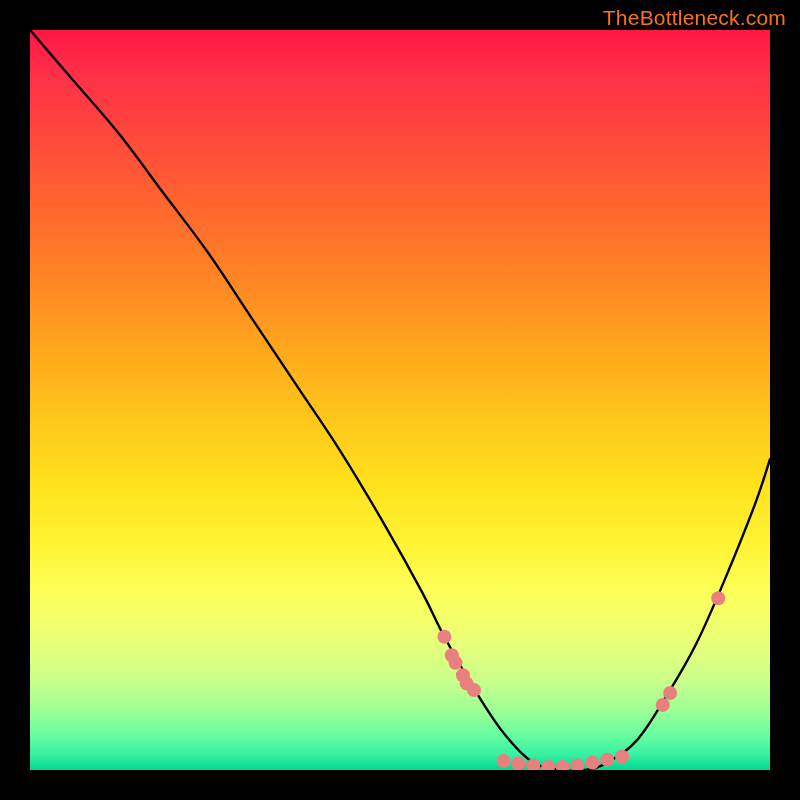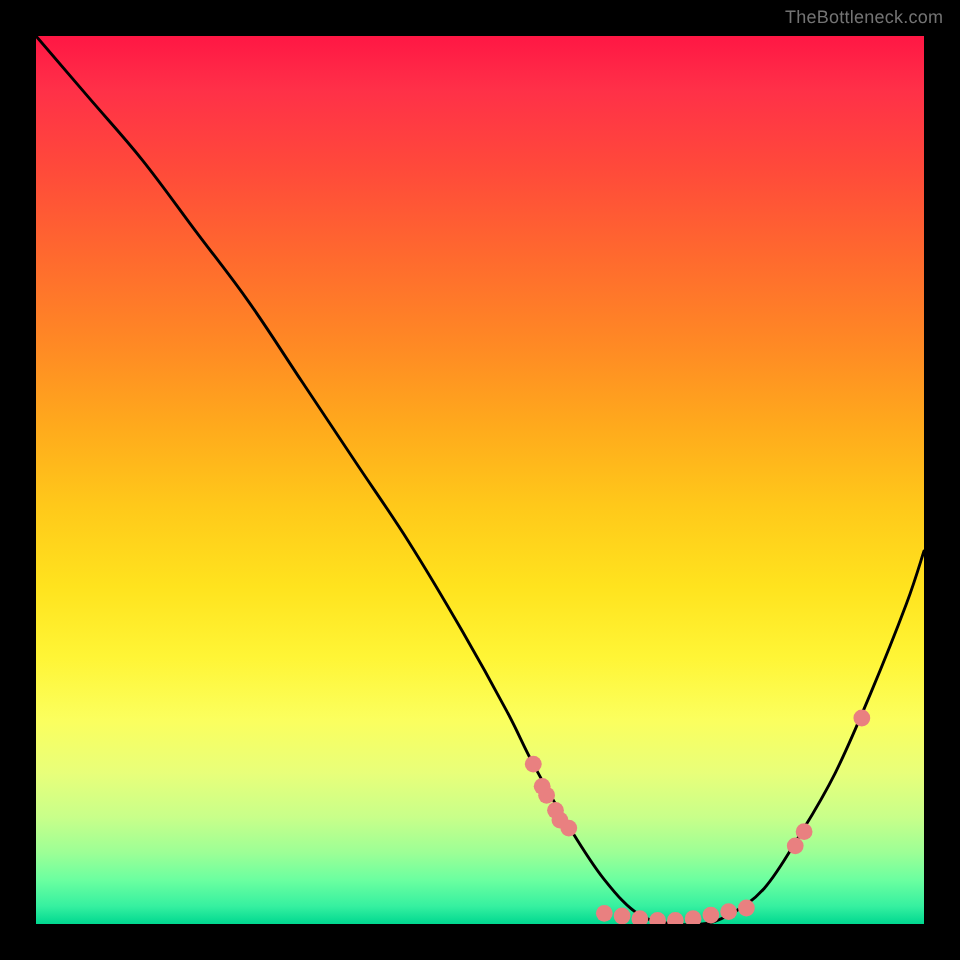--- a/index.html
+++ b/index.html
@@ -49,22 +49,22 @@
   .curve-svg {
     position: absolute;
     inset: 0;
     width: 100%;
     height: 100%;
   }
   .watermark {
     position: absolute;
     top: 6px;
     right: 14px;
-    color: #737373;
-    font-size: 15px;
+    color: #f97316;
+    font-size: 21px;
     font-weight: 500;
     letter-spacing: 0.2px;
     user-select: none;
   }
 </style>
 </head>
 <body>
 
 <div class="stage">
 

